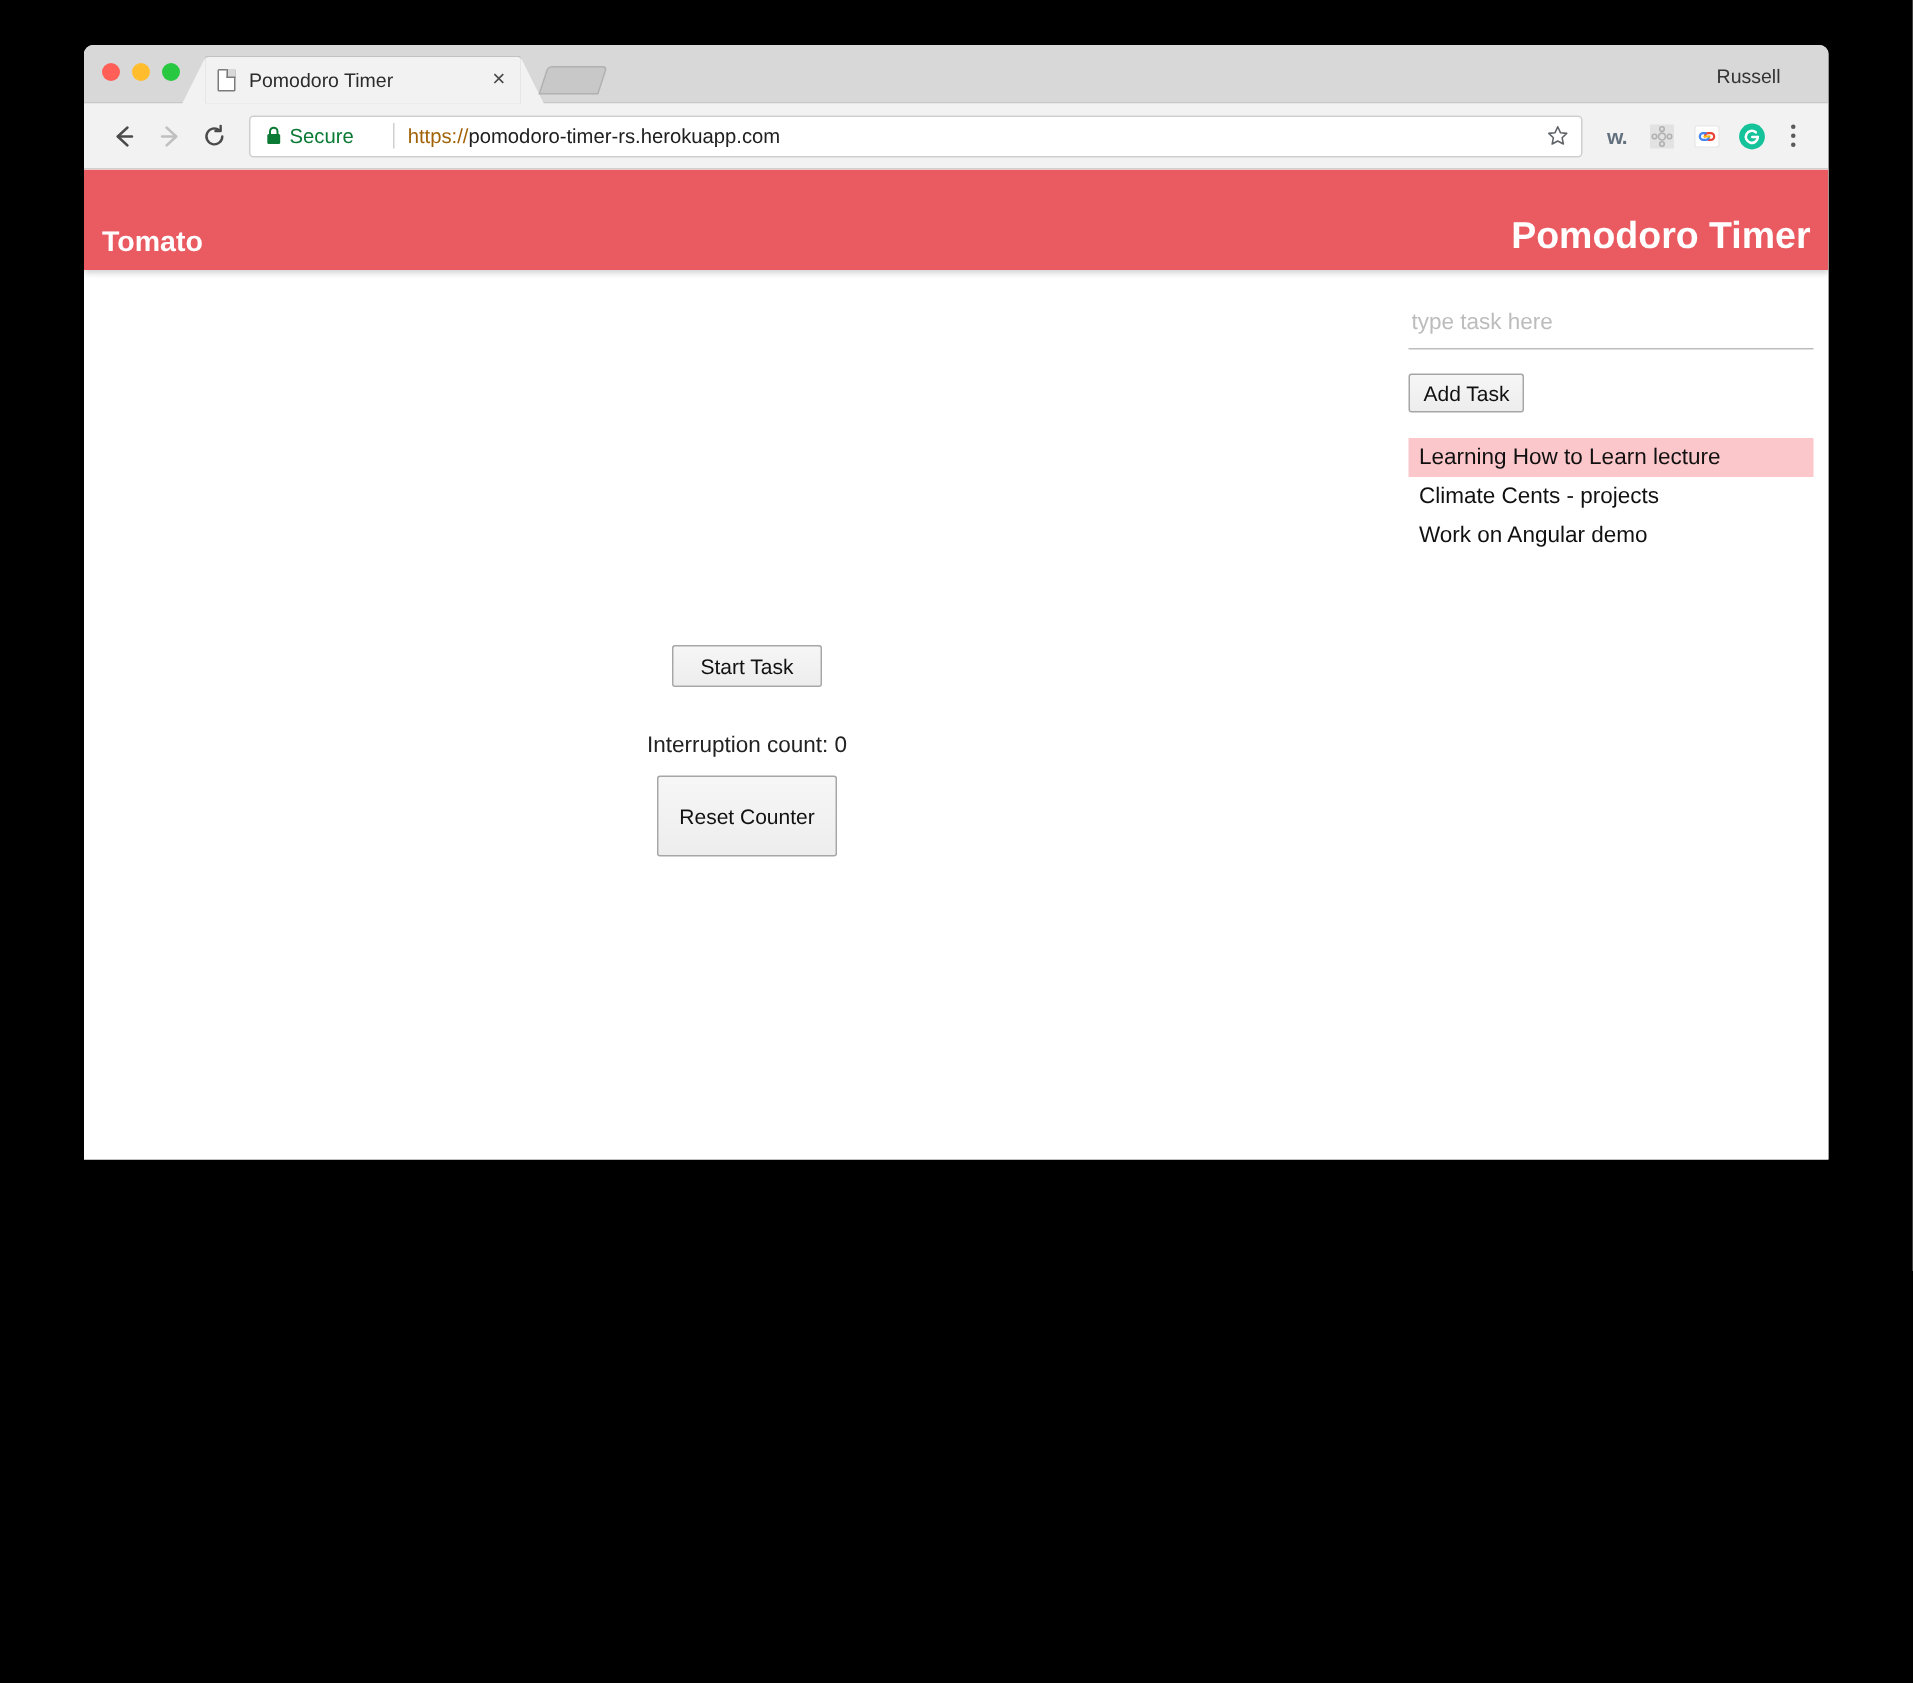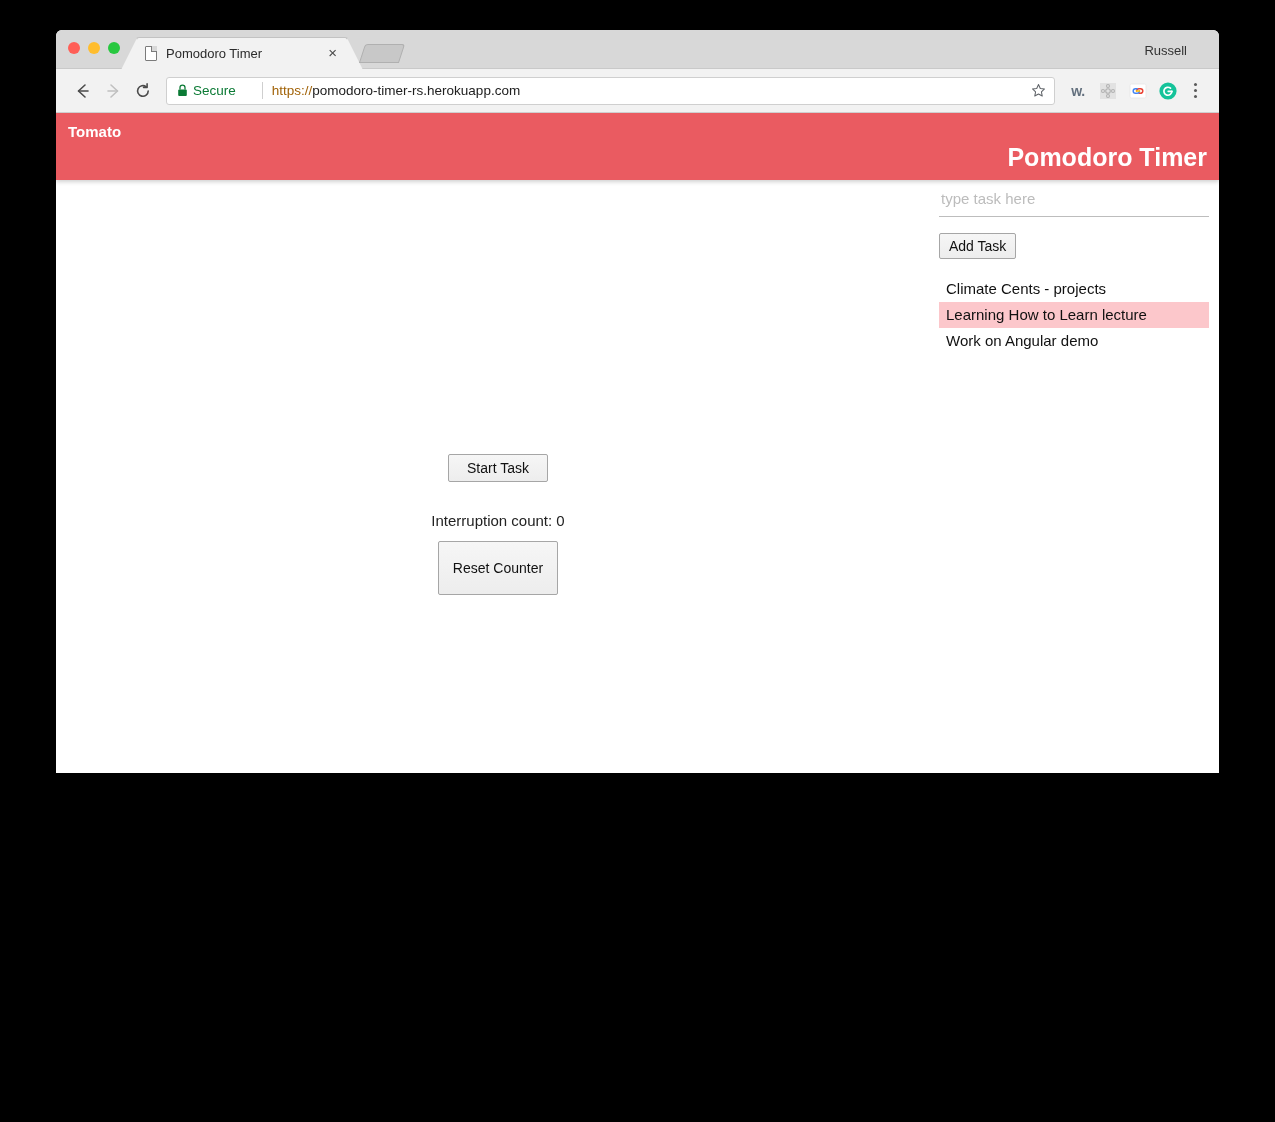--- a/index.html
+++ b/index.html
@@ -175,39 +175,39 @@
 
   #app-navbar {
     position: relative;
     height: 67px;
     background: #ea5b61;
     box-shadow: 0 2px 4px rgba(0,0,0,0.18);
     display: flex; align-items: center;
     padding: 0 12px 0 12px;
   }
   #brand {
-    font-size: 15px; color: #ffffff; font-weight: bold;
+    font-size: 19px; color: #ffffff; font-weight: bold;
     padding-left: 0px;
     align-self: flex-start;
-    margin-top: 10px;
+    margin-top: 38px;
   }
   #navbar-title {
     margin-left: auto;
     font-size: 25px; color: #ffffff; font-weight: bold;
     align-self: flex-end;
     margin-bottom: 8px;
     padding-right: 0px;
   }
 
   #page-body { position: relative; height: 862px; }
 
   
   #task-panel {
     position: absolute;
-    right: 10px; top: 4px;
+    right: 10px; top: 20px;
     width: 270px;
   }
   #task-input {
     display: block;
     width: 100%;
     border: none;
     border-bottom: 1px solid #bdbdbd;
     outline: none;
     font-family: "Liberation Sans", sans-serif;
     font-size: 15px;
@@ -247,21 +247,20 @@
     text-align: center;
     padding-top: 250px;
   }
   #timer-display {
     font-size: 75px;
     color: #222222;
     line-height: 1;
     letter-spacing: -1px;
   }
   #start-task-button {
-    margin-top: 24px;
     font-family: "Liberation Sans", sans-serif;
     font-size: 14px;
     color: #111;
     background: linear-gradient(#f6f6f6, #ededed);
     border: 1px solid #a6a6a6;
     border-radius: 2px;
     padding: 5px 18px;
     cursor: pointer;
     text-align: right;
   }
@@ -395,21 +394,21 @@
       <div id="timer-block">
         <button id="start-task-button">Start Task</button>
         <div id="interruption-count">Interruption count: 0</div>
         <button id="reset-counter-button">Reset Counter</button>
       </div>
 
       <div id="task-panel">
         <input id="task-input" type="text" placeholder="type task here" style="">
         <button id="add-task-button">Add Task</button>
         <ul id="task-list">
+            <li class="task-item done" style="background: rgb(252, 199, 203);">Learning How to Learn lecture</li>
             <li class="task-item">Climate Cents - projects</li>
-            <li class="task-item done" style="background: rgb(252, 199, 203);">Learning How to Learn lecture</li>
             <li class="task-item">Work on Angular demo</li>
           </ul>
       </div>
 
     </div>
   </div>
 </div>
 
 </body></html>

